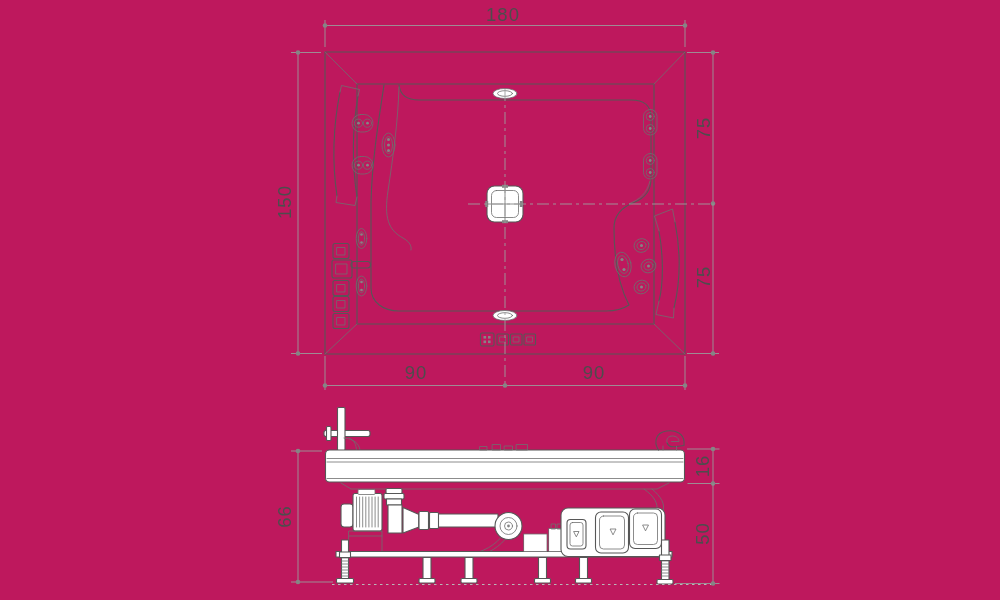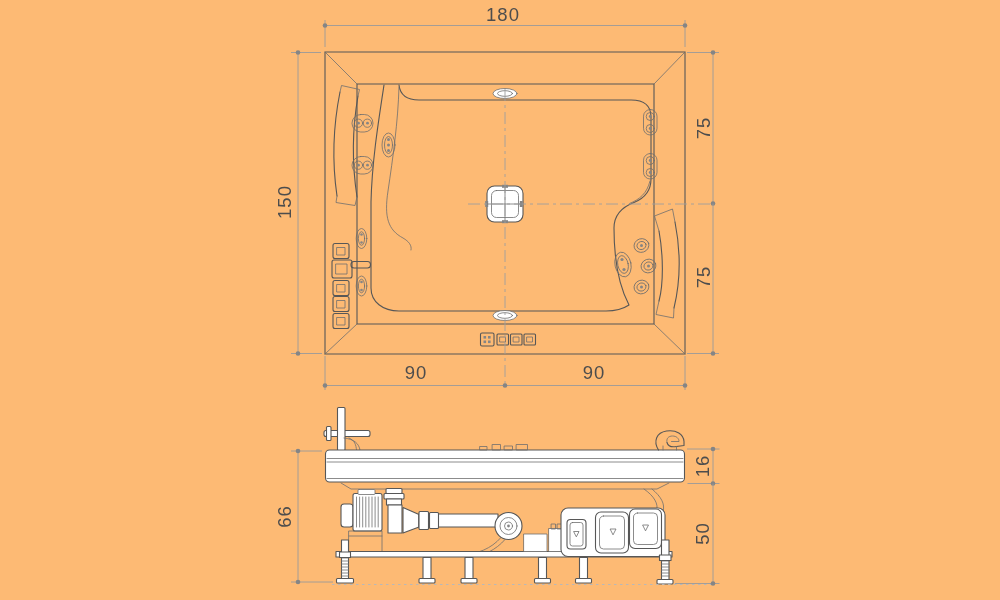--- a/index.html
+++ b/index.html
@@ -1,16 +1,16 @@
 <!DOCTYPE html>
 <html><head>
 <meta charset="utf-8">
 <style>
   html,body{margin:0;padding:0;background:#ffffff;}
-  #stage{position:relative;width:1000px;height:600px;background:#fdba74;overflow:hidden;
+  #stage{position:relative;width:1000px;height:600px;background:#be185d;overflow:hidden;
          font-family:"Liberation Sans",sans-serif;}
   svg{position:absolute;left:0;top:0;}
   .obj{fill:none;stroke:#575757;stroke-width:1.1;stroke-linecap:round;stroke-linejoin:round;}
   .objthin{fill:none;stroke:#6e6e6e;stroke-width:0.8;stroke-linecap:round;stroke-linejoin:round;}
   .fillw{fill:#ffffff;}
   .dim{fill:none;stroke:#9a9a9a;stroke-width:0.9;}
   .cl{fill:none;stroke:#9e9e9e;stroke-width:0.9;stroke-dasharray:12 4 3 4;}
   .dot{fill:#858585;stroke:none;}
   .dimtext{fill:#4d4d4d;font-family:"Liberation Sans",sans-serif;font-size:18.5px;
            letter-spacing:1px;text-anchor:middle;}

